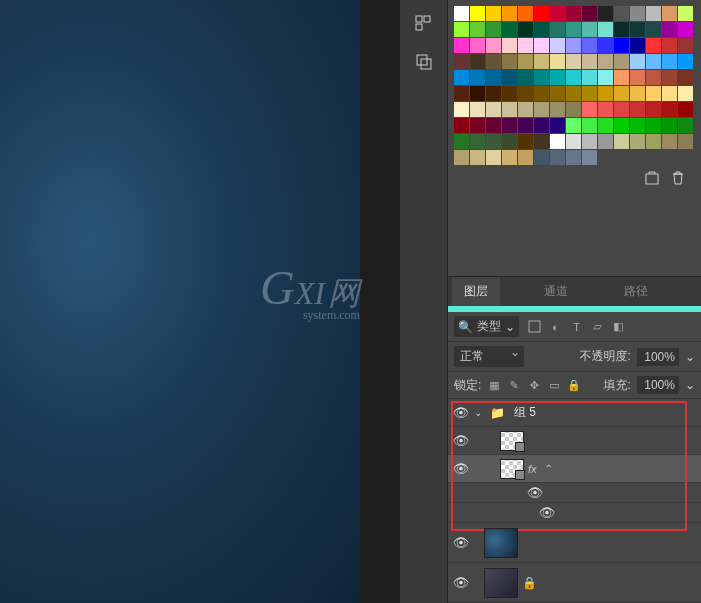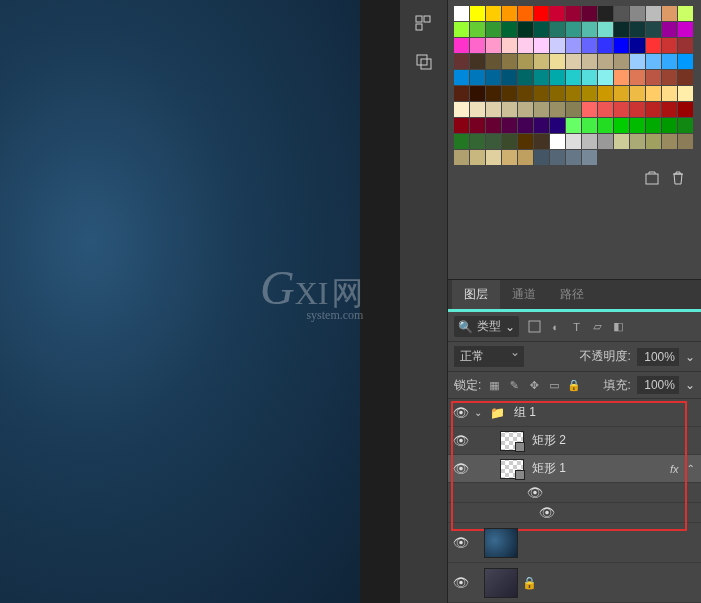--- a/index.html
+++ b/index.html
@@ -29,21 +29,21 @@
     }
     .watermark {
       position: absolute;
       left: 260px;
       top: 260px;
       color: rgba(255,255,255,0.3);
       font-family: Georgia, serif;
       pointer-events: none;
     }
     .watermark .big { font-size: 48px; font-style: italic; }
-    .watermark .mid { font-size: 32px; }
+    .watermark .mid { font-size: 32px; font-style: italic; }
     .watermark .sm { font-size: 12px; display: block; text-align: right; margin-top: -8px; }
     .right-panels {
       flex: 1;
       display: flex;
       background: #464646;
     }
     .tool-column {
       width: 48px;
       background: #3a3a3a;
       border-right: 1px solid #222;
@@ -91,21 +91,22 @@
     .layers-panel {
       flex: 1;
       border-top: 1px solid #222;
       display: flex;
       flex-direction: column;
     }
     .panel-tabs {
       display: flex;
       padding: 0 4px;
       background: #383838;
-      border-bottom: 3px solid #5eead4;
+      border-bottom: 6px solid #5eead4;
+      gap: 32px;
     }
     .panel-tab {
       padding: 6px 12px;
       color: #888;
       font-size: 12px;
       cursor: pointer;
     }
     .panel-tab.active {
       color: #ddd;
       background: #464646;
@@ -457,39 +458,37 @@
         <span>⌄</span>
       </div>
 
       <div class="layer-tree">
         <div class="highlight-box"></div>
 
         <div class="layer-row">
           <span class="vis-eye">👁</span>
           <span class="toggle-arrow">⌄</span>
           <span class="folder-icon">📁</span>
-          <span class="layer-name">组 1</span>
+          <span class="layer-name">组 5</span>
         </div>
 
         <div class="layer-row">
           <span class="vis-eye">👁</span>
           <span class="indent" style="width:22px"></span>
           <div class="layer-thumb checker">
               <div class="shape-ind"></div>
             </div>
-          <span class="layer-name">矩形 2</span>
         </div>
 
         <div class="layer-row selected">
           <span class="vis-eye">👁</span>
           <span class="indent" style="width:22px"></span>
           <div class="layer-thumb checker">
               <div class="shape-ind"></div>
             </div>
-          <span class="layer-name">矩形 1</span>
           <span class="fx-label">fx</span>
           <span class="fx-collapse">⌃</span>
         </div>
 
         <div class="effect-row">
           <span class="vis-eye" style="visibility:hidden">👁</span>
           <span class="indent" style="width:48px"></span>
           <span class="vis-eye">👁</span>
         </div>
 

